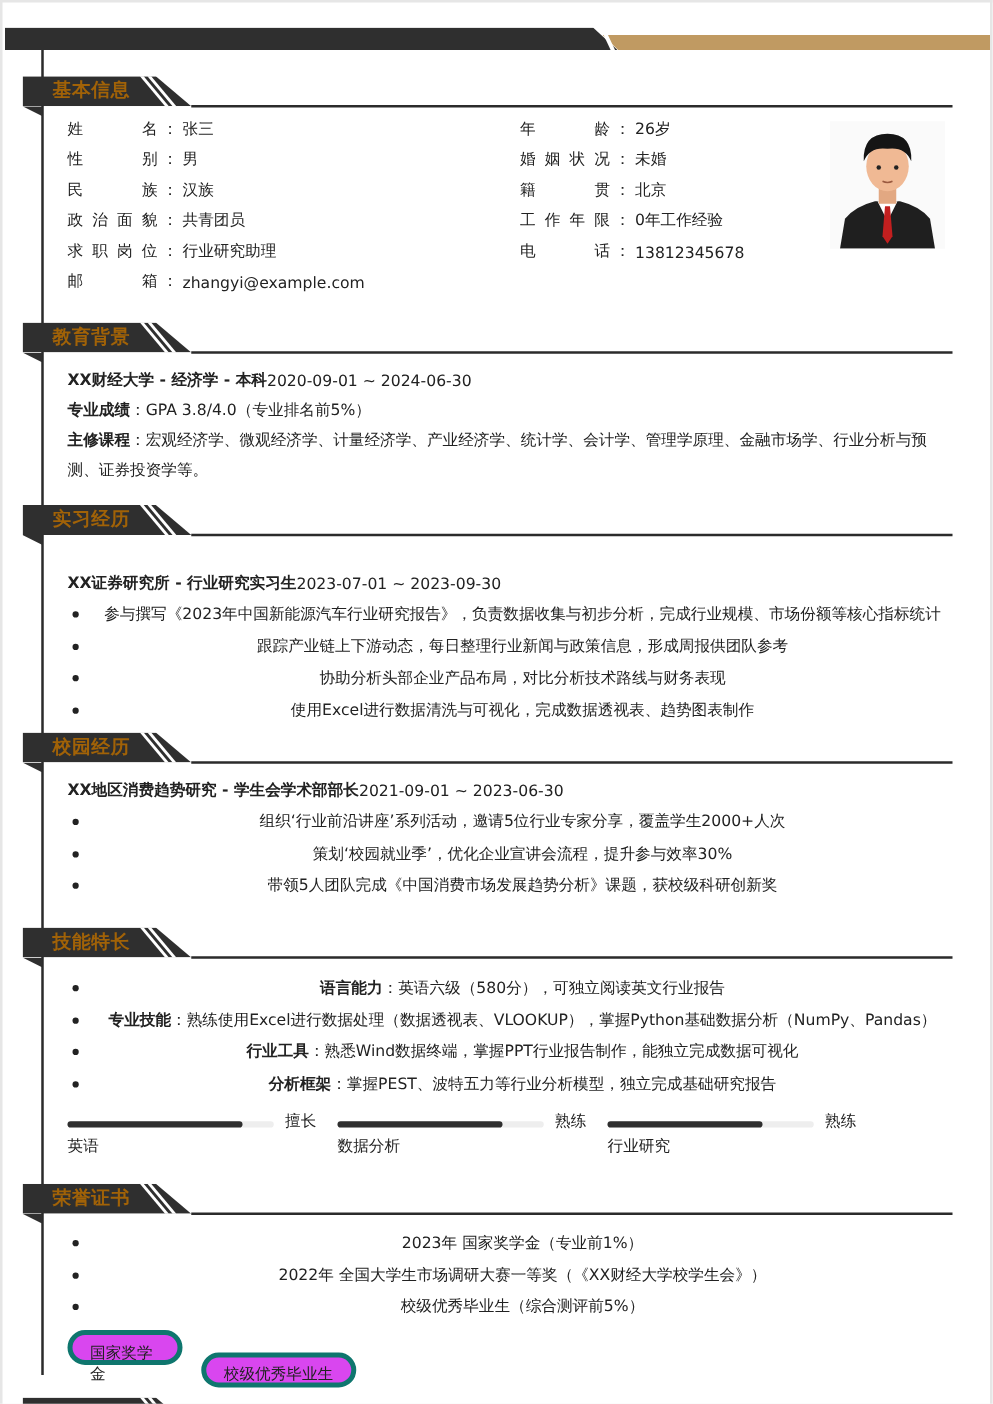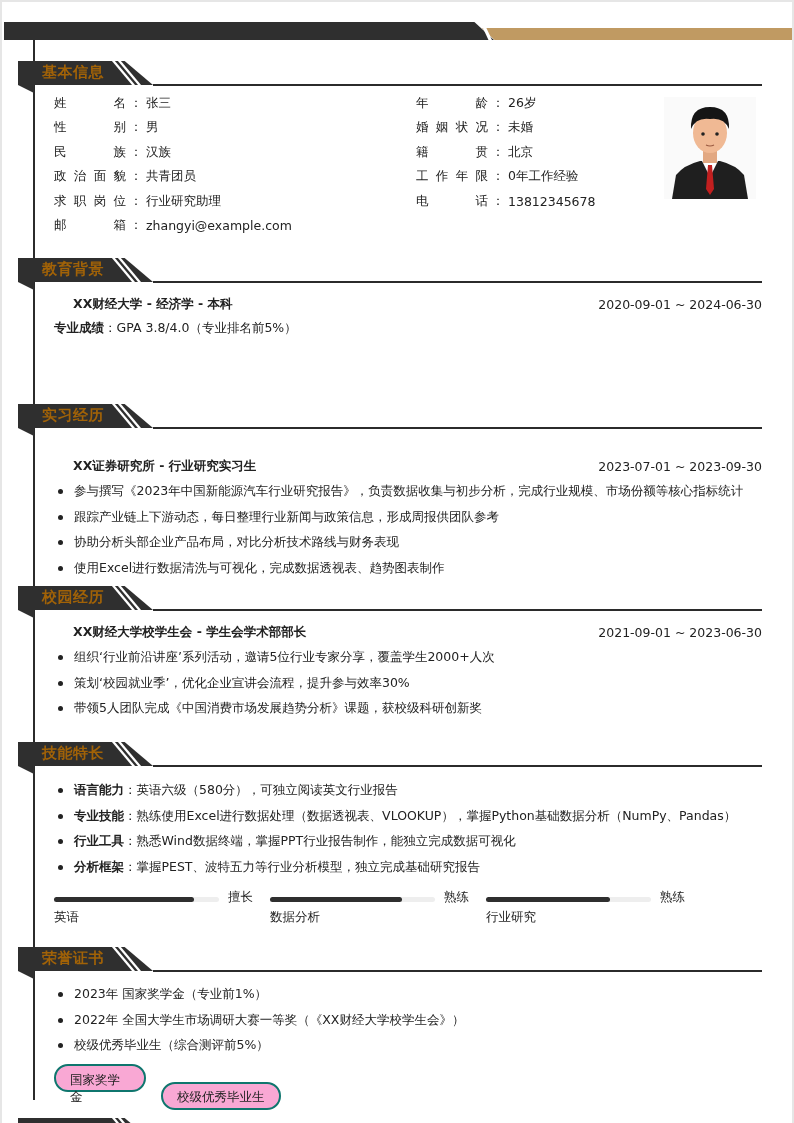--- a/index.html
+++ b/index.html
@@ -22,37 +22,37 @@
   .sec-line { position: absolute; left: 135px; right: 0; top: 23px; height: 1.5px; background: #2b2b2b; }
 
   .body { position: relative; padding-left: 36px; }
 
   .info-grid { position: relative; height: 155px; }
   .info-row { position: absolute; height: 24px; display: flex; align-items: center; font-size: 12.5px; }
   .info-label { display: inline-flex; justify-content: space-between; width: 72px; }
   .info-colon { width: 20px; text-align: center; }
   .photo { position: absolute; right: 6px; top: 10px; width: 92px; height: 102px; background: #fafafa; overflow: hidden; }
 
-  .entry-head { display: flex; justify-content: space-between; font-weight: bold; height: 24px; align-items: center; margin-left: 19px; }
+  .entry-head { display: flex; justify-content: flex-start; font-weight: bold; height: 24px; align-items: center; }
   .entry-date { font-weight: normal; color: #222; }
   .para { line-height: 24px; }
   .para b { font-weight: bold; }
-  ul.bullets { list-style: none; }
+  ul.bullets { list-style: none; text-align: center; }
   ul.bullets li { position: relative; padding-left: 20px; line-height: 25.5px; }
   ul.bullets li::before { content: ""; position: absolute; left: 4px; top: 11px; width: 5px; height: 5px; border-radius: 50%; background: #222; }
 
   .skill-bars { display: flex; gap: 0; margin-top: 12px; }
   .skill { width: 216px; position: relative; height: 40px; text-align: center; }
   .skill-track { position: absolute; left: 0; top: 6px; width: 165px; height: 5px; border-radius: 3px; background: #eee; }
   .skill-fill { position: absolute; left: 0; top: 0; height: 5px; border-radius: 3px; background: #2f2f2f; }
   .skill-level { position: absolute; left: 174px; top: -2px; font-size: 12.5px; }
   .skill-name { position: absolute; left: 0; top: 18px; font-size: 12.5px; }
 
   .tags { position: relative; height: 60px; margin-top: 6px; }
-  .tag { position: absolute; border: 2px solid #0f766e; border-radius: 14px; background: #f9a8d4; height: 28px; line-height: 26px; padding: 0 14px; font-size: 12.5px; white-space: nowrap; }
+  .tag { position: absolute; border: 4px solid #0f766e; border-radius: 14px; background: #d946ef; height: 28px; line-height: 26px; padding: 0 14px; font-size: 12.5px; white-space: nowrap; }
   .tag.narrow { width: 92px; white-space: normal; line-height: 17px; padding-top: 5px; overflow: visible; }
 </style>
 </head>
 <body>
 
 <div class="page">
   <div class="topbar-dark"></div>
   <div class="topbar-gold"></div>
   <div class="topbar-gap"></div>
   <div class="vline"></div>
@@ -192,20 +192,21 @@
       <div class="sec-fold"></div>
       <div class="sec-title">教育背景</div>
       <div class="sec-line"></div>
     </div>
     <div class="body" style="padding-top:8px;">
       <div class="entry-head">
         <span>XX财经大学 - 经济学 - 本科</span>
         <span class="entry-date">2020-09-01 ~ 2024-06-30</span>
       </div>
       <div class="para"><b>专业成绩</b><span>：GPA 3.8/4.0（专业排名前5%）</span></div>
+      <div class="para"><b>主修课程</b><span>：宏观经济学、微观经济学、计量经济学、产业经济学、统计学、会计学、管理学原理、金融市场学、行业分析与预测、证券投资学等。</span></div>
     </div>
   </div>
 
   <div class="section" style="top:402px;">
     <div class="sec-head">
       <div class="sec-tab"></div>
       <div class="sec-stripe s1"></div>
       <div class="sec-stripe s2"></div>
       <div class="sec-fold"></div>
       <div class="sec-title">实习经历</div>
@@ -229,21 +230,21 @@
     <div class="sec-head">
       <div class="sec-tab"></div>
       <div class="sec-stripe s1"></div>
       <div class="sec-stripe s2"></div>
       <div class="sec-fold"></div>
       <div class="sec-title">校园经历</div>
       <div class="sec-line"></div>
     </div>
     <div class="body" style="padding-top:8px;">
       <div class="entry-head">
-        <span>XX财经大学校学生会 - 学生会学术部部长</span>
+        <span>XX地区消费趋势研究 - 学生会学术部部长</span>
         <span class="entry-date">2021-09-01 ~ 2023-06-30</span>
       </div>
       <ul class="bullets" id="campus-list">
           <li>组织‘行业前沿讲座’系列活动，邀请5位行业专家分享，覆盖学生2000+人次</li>
           <li>策划‘校园就业季’，优化企业宣讲会流程，提升参与效率30%</li>
           <li>带领5人团队完成《中国消费市场发展趋势分析》课题，获校级科研创新奖</li>
         </ul>
     </div>
   </div>
 

